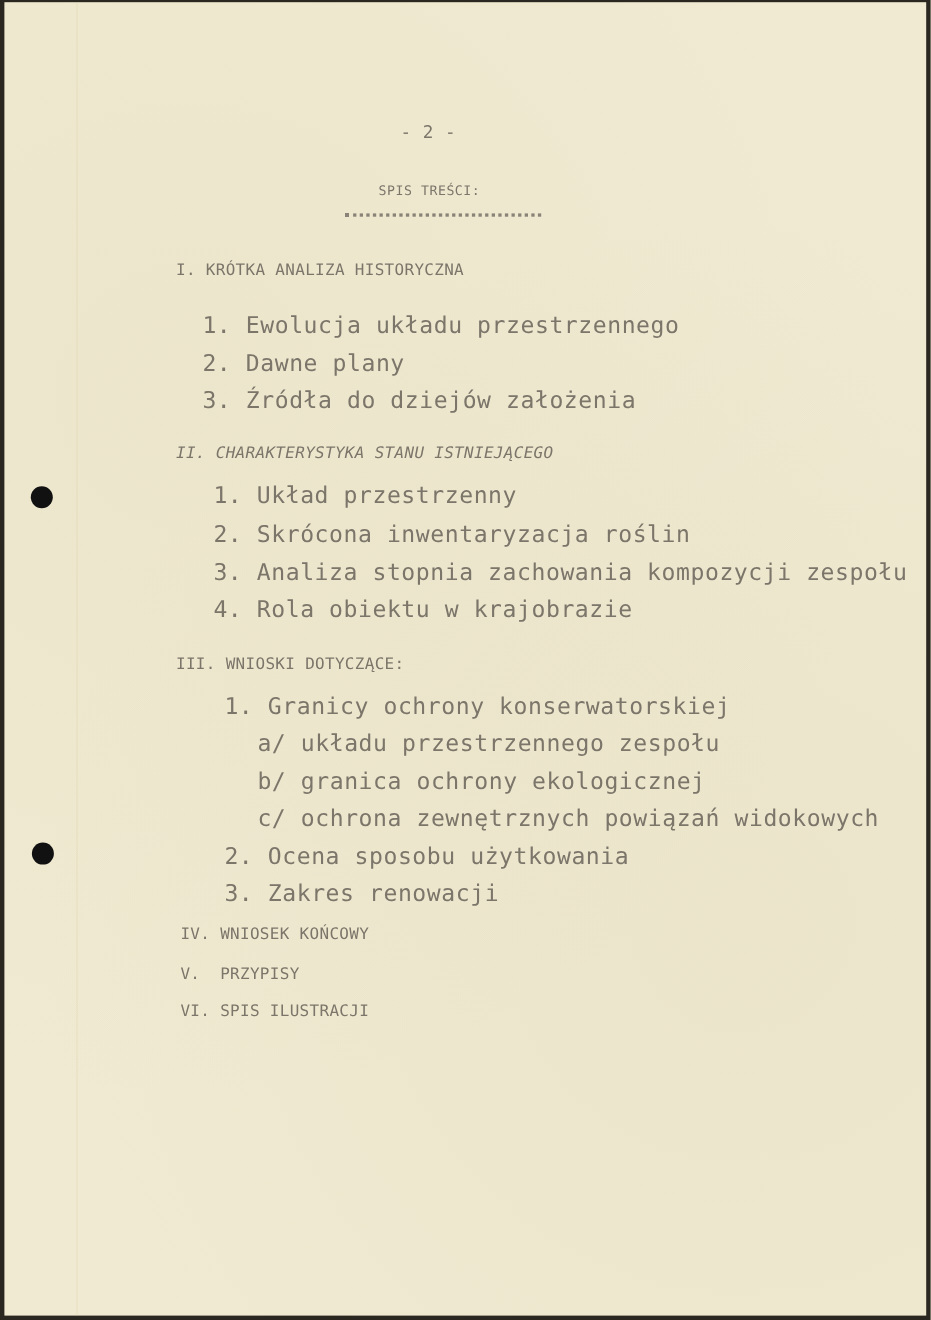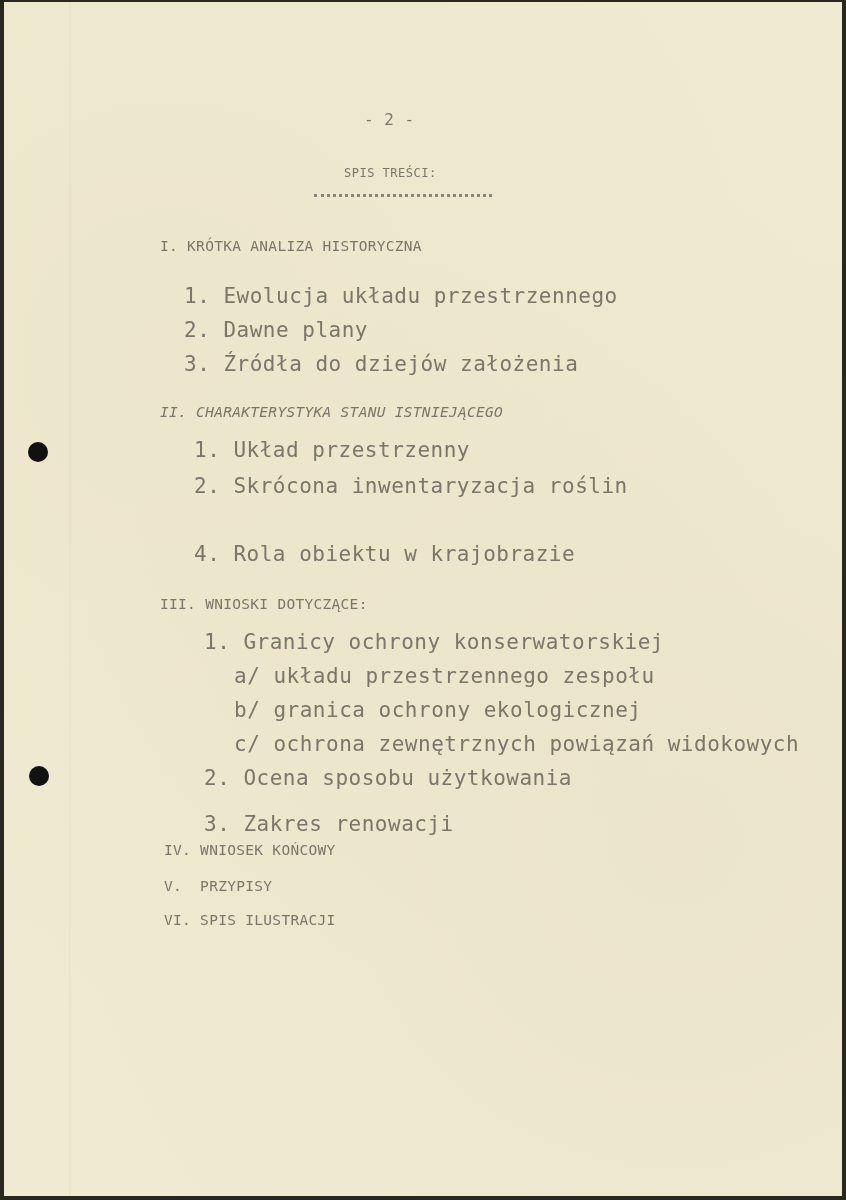--- a/index.html
+++ b/index.html
@@ -78,27 +78,28 @@
   <div class="title-underline"></div>
 
   <div class="text heading" style="left:156px; top:236px;">I. KRÓTKA ANALIZA HISTORYCZNA</div>
   <div class="text" style="left:180px; top:282px;">1. Ewolucja układu przestrzennego</div>
   <div class="text" style="left:180px; top:316px;">2. Dawne plany</div>
   <div class="text" style="left:180px; top:350px;">3. Źródła do dziejów założenia</div>
 
   <div class="text heading" style="left:156px; top:402px;font-style:italic;">II. CHARAKTERYSTYKA STANU ISTNIEJĄCEGO</div>
   <div class="text" style="left:190px; top:436px;">1. Układ przestrzenny</div>
   <div class="text" style="left:190px; top:472px;">2. Skrócona inwentaryzacja roślin</div>
+  <div class="text" style="left:190px; top:506px;">3. Analiza stopnia zachowania kompozycji zespołu</div>
   <div class="text" style="left:190px; top:540px;">4. Rola obiektu w krajobrazie</div>
 
   <div class="text heading" style="left:156px; top:594px;">III. WNIOSKI DOTYCZĄCE:</div>
   <div class="text" style="left:200px; top:628px;">1. Granicy ochrony konserwatorskiej</div>
   <div class="text" style="left:230px; top:696px;">b/ granica ochrony ekologicznej</div>
   <div class="text" style="left:230px; top:662px;">a/ układu przestrzennego zespołu</div>
   <div class="text" style="left:230px; top:730px;">c/ ochrona zewnętrznych powiązań widokowych</div>
   <div class="text" style="left:200px; top:764px;">2. Ocena sposobu użytkowania</div>
-  <div class="text" style="left:200px; top:798px;margin-top:12px;">3. Zakres renowacji</div>
+  <div class="text" style="left:200px; top:798px;">3. Zakres renowacji</div>
 
   <div class="text heading" style="left:160px; top:840px;">IV. WNIOSEK KOŃCOWY</div>
   <div class="text heading" style="left:160px; top:876px; white-space:pre;">V.  PRZYPISY</div>
   <div class="text heading" style="left:160px; top:910px;">VI. SPIS ILUSTRACJI</div>
 
 </div>
 
 </body></html>

